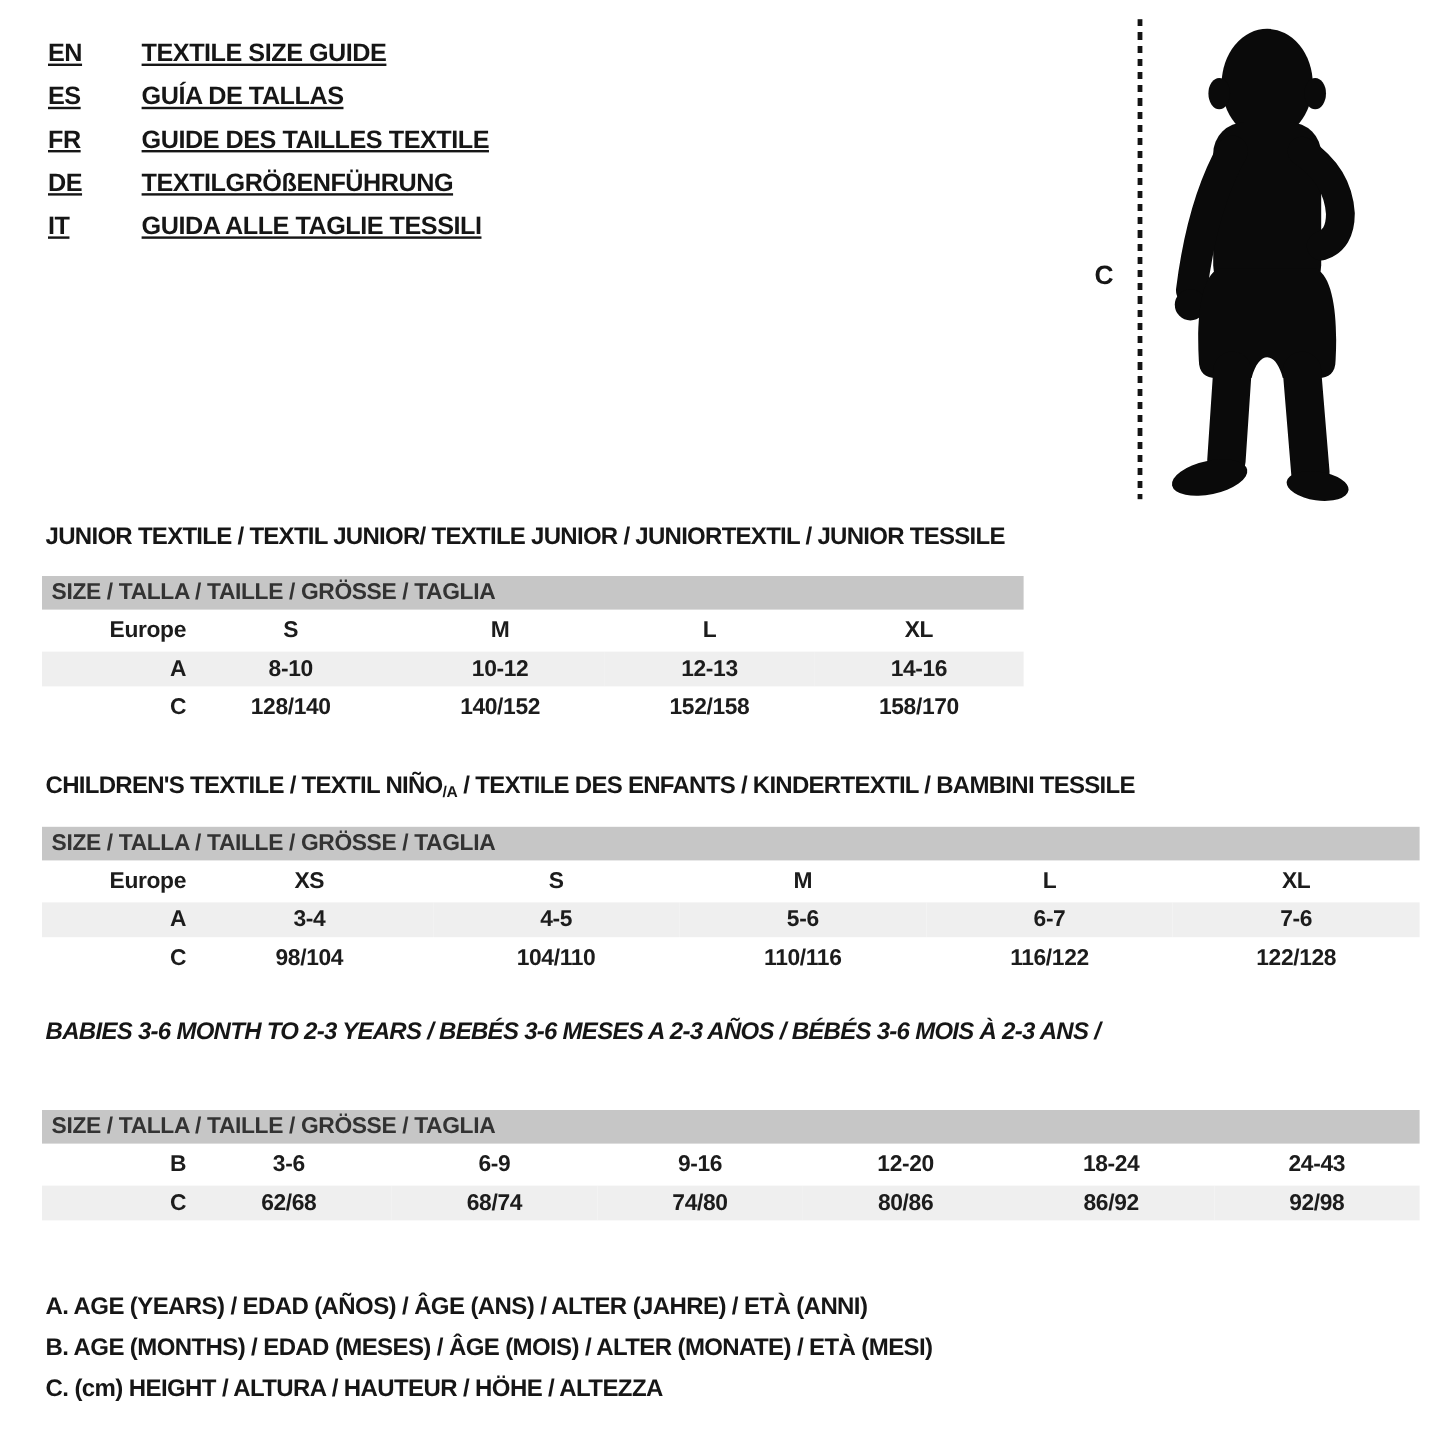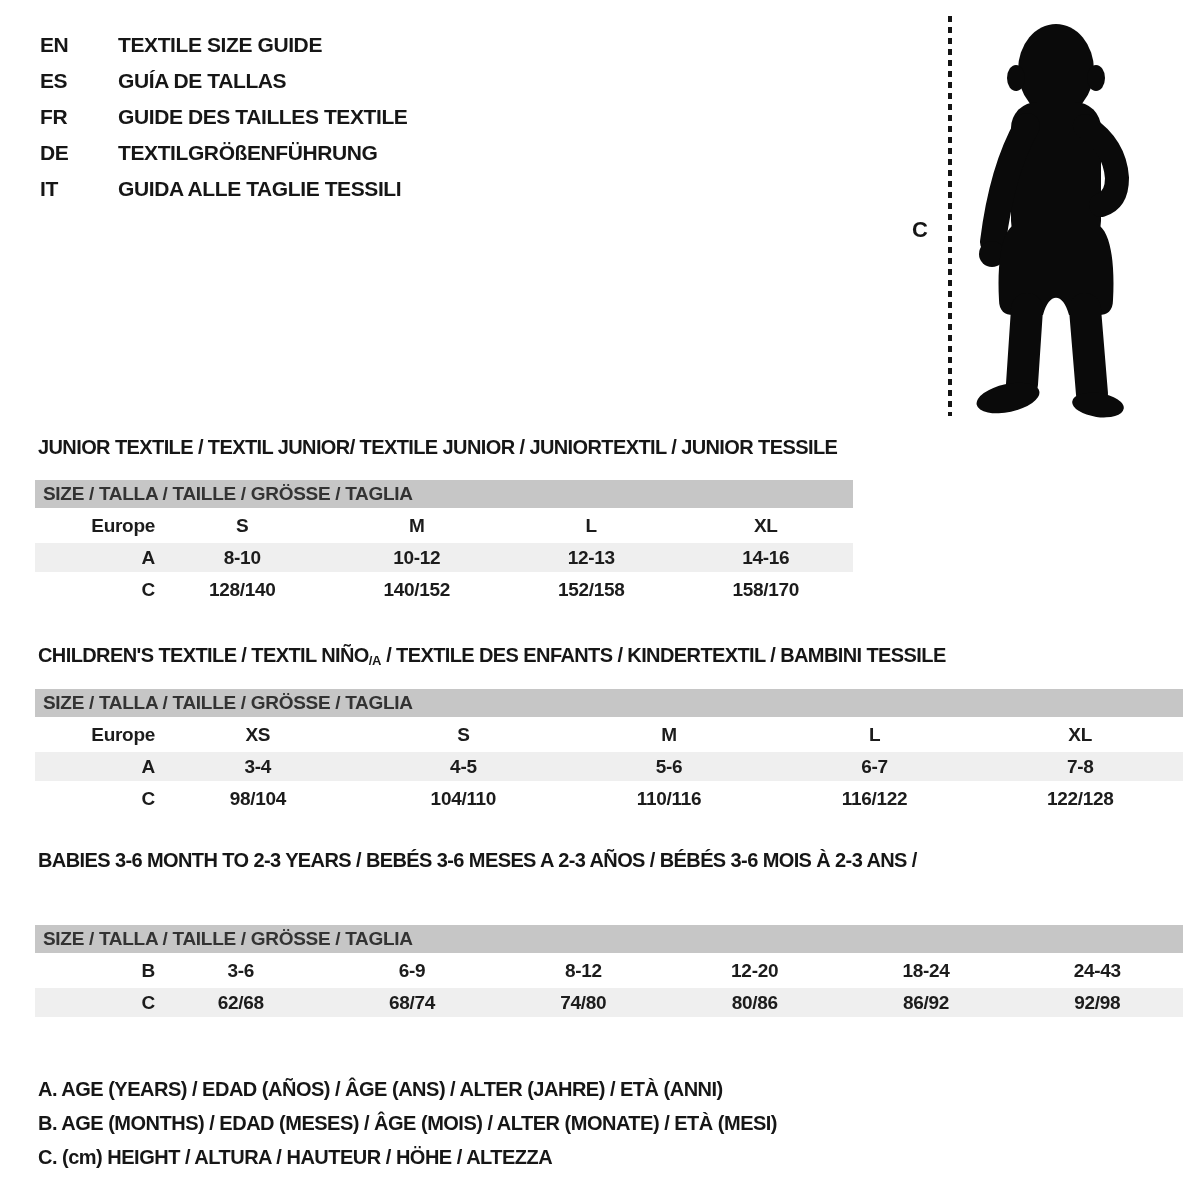--- a/index.html
+++ b/index.html
@@ -3,30 +3,30 @@
 <meta charset="utf-8">
 <style>
   html,body{margin:0;padding:0;background:#ffffff;}
   .page{
     position:relative;width:1200px;height:1200px;background:#ffffff;overflow:hidden;
     font-family:"Liberation Sans", sans-serif;color:#161616;font-weight:bold;
   }
   
   .lang-list{position:absolute;left:40px;top:27px;}
   .lang-row{display:grid;grid-template-columns:78px auto;height:36px;line-height:36px;
-    font-size:21px;letter-spacing:-0.4px;}
+    font-size:21px;letter-spacing:-0.4px;text-decoration:underline;}
   
   .measure-line{position:absolute;left:948px;top:16px;width:4px;height:400px;
     background:repeating-linear-gradient(to bottom,#141414 0 6px,transparent 6px 11px);}
   .measure-label{position:absolute;left:912px;top:217px;font-size:22px;}
   .silhouette{position:absolute;left:963px;top:14px;}
   
   .section-title{position:absolute;left:38px;font-size:20px;letter-spacing:-0.6px;white-space:nowrap;text-align:right;}
   .section-title .subscript{font-size:13px;vertical-align:-3px;letter-spacing:-0.3px;}
-  .two-line{line-height:34px;}
+  .two-line{line-height:34px;font-style:italic;}
   table.size-table{position:absolute;left:35px;border-collapse:separate;border-spacing:0 3px;
     table-layout:fixed;}
   table.size-table td{height:29px;padding:0;font-size:19px;font-weight:bold;
     letter-spacing:-0.3px;text-align:center;vertical-align:middle;color:#1c1c1c;white-space:nowrap;margin-left:44px;}
   table.size-table td.rowlabel{text-align:right;padding-left:8px;}
   table.size-table tr.size-header td{background:#c6c6c6;color:#333333;text-align:left;
     padding-left:8px;height:28px;}
   table.size-table tr.shaded td{background:#efefef;}
   .t-junior{top:477px;width:818px;}
   .t-children{top:686px;width:1148px;}
@@ -140,21 +140,21 @@
           <td>M</td>
           <td>L</td>
           <td>XL</td>
         </tr>
         <tr class="shaded">
           <td class="rowlabel">A</td>
           <td>3-4</td>
           <td>4-5</td>
           <td>5-6</td>
           <td>6-7</td>
-          <td>7-8</td>
+          <td>7-6</td>
         </tr>
         <tr>
           <td class="rowlabel">C</td>
           <td>98/104</td>
           <td>104/110</td>
           <td>110/116</td>
           <td>116/122</td>
           <td>122/128</td>
         </tr>
       </tbody>
@@ -174,21 +174,21 @@
         <col>
       </colgroup>
     <tbody>
       <tr class="size-header">
         <td colspan="7">SIZE / TALLA / TAILLE / GRÖSSE / TAGLIA</td>
       </tr>
     <tr>
           <td class="rowlabel">B</td>
           <td>3-6</td>
           <td>6-9</td>
-          <td>8-12</td>
+          <td>9-16</td>
           <td>12-20</td>
           <td>18-24</td>
           <td>24-43</td>
         </tr>
         <tr class="shaded">
           <td class="rowlabel">C</td>
           <td>62/68</td>
           <td>68/74</td>
           <td>74/80</td>
           <td>80/86</td>

